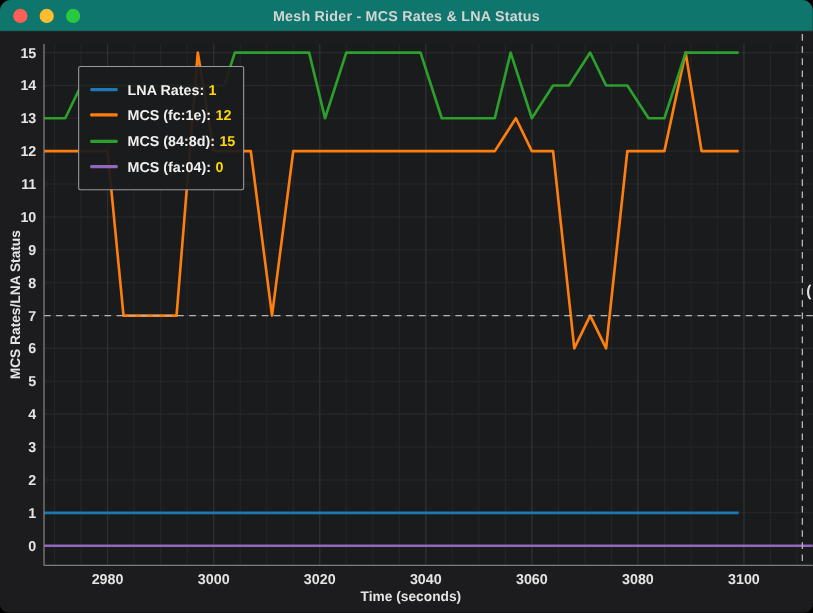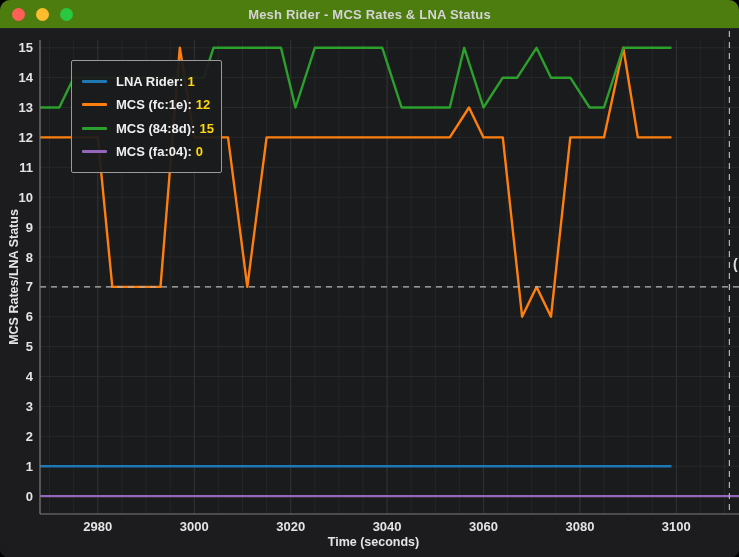--- a/index.html
+++ b/index.html
@@ -3,21 +3,21 @@
 <meta charset="utf-8">
 <style>
   * { margin:0; padding:0; box-sizing:border-box; }
   html,body { background:#000; font-family:"Liberation Sans", sans-serif; }
   .window {
     position:relative; width:739px; height:557px; overflow:hidden;
     background:#1c1c1e; border-radius:10px 10px 8px 8px;
   }
   .titlebar {
     position:absolute; top:0; left:0; width:739px; height:29px;
-    background:#4d7c0f; border-bottom:1px solid #242424; z-index:30;
+    background:#0f766e; border-bottom:1px solid #242424; z-index:30;
     display:flex; align-items:center; justify-content:center;
   }
   .lights { position:absolute; left:12px; top:0; height:29px; display:flex; align-items:center; gap:11px; }
   .light { width:13px; height:13px; border-radius:50%; display:inline-block; }
   .win-title { color:#d4d4d4; font-size:13px; font-weight:bold; letter-spacing:0.2px; }
   .chart-wrap { position:absolute; inset:0; }
   svg text.tick { font:bold 13px "Liberation Sans", sans-serif; fill:#e4e4e4; }
   .axis-label { position:absolute; color:#e4e4e4; font-size:12.5px; font-weight:bold; z-index:10; }
   .x-label { top:535px; left:24px; width:699px; text-align:center; }
   .y-label { top:277px; left:14px; transform:translate(-50%,-50%) rotate(-90deg); white-space:nowrap; }
@@ -130,21 +130,21 @@
           <text class="tick" x="579.9" y="531" text-anchor="middle">3080</text>
           <text class="tick" x="676.3" y="531" text-anchor="middle">3100</text>
         </g>
       </svg>
     <div class="axis-label x-label">Time (seconds)</div>
     <div class="axis-label y-label">MCS Rates/LNA Status</div>
 
     <div class="legend">
       <div class="legend-row">
         <span class="swatch" style="background: rgb(31, 119, 180);"></span>
-        <span class="legend-label">LNA Rider:</span>
+        <span class="legend-label">LNA Rates:</span>
         <span class="legend-value">1</span>
       </div>
       <div class="legend-row">
         <span class="swatch" style="background: rgb(255, 127, 14);"></span>
         <span class="legend-label">MCS (fc:1e):</span>
         <span class="legend-value">12</span>
       </div>
       <div class="legend-row">
         <span class="swatch" style="background: rgb(44, 160, 44);"></span>
         <span class="legend-label">MCS (84:8d):</span>

